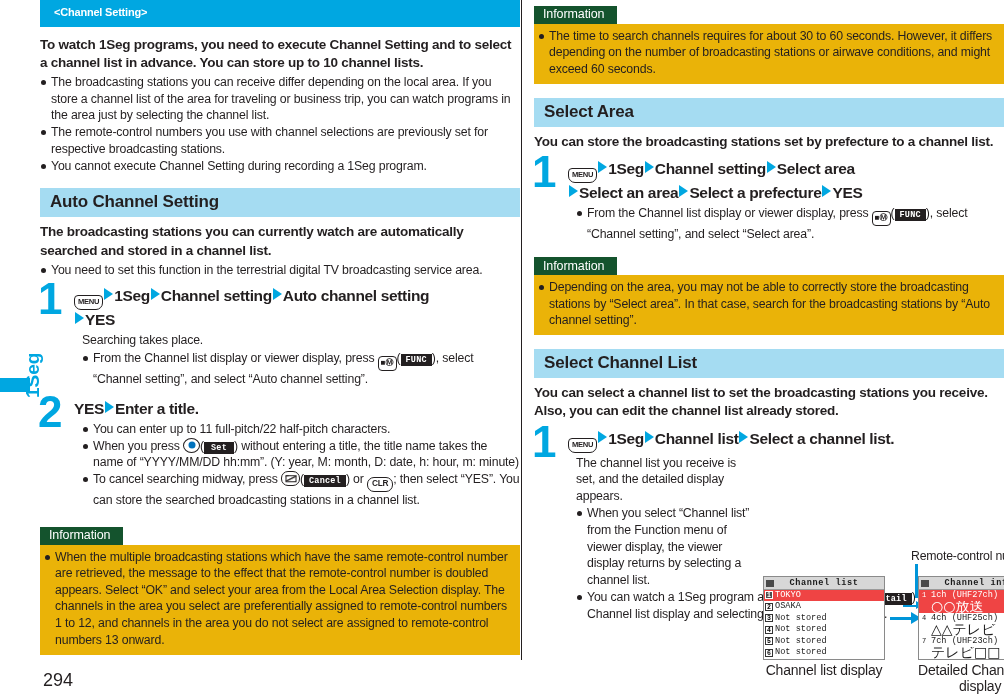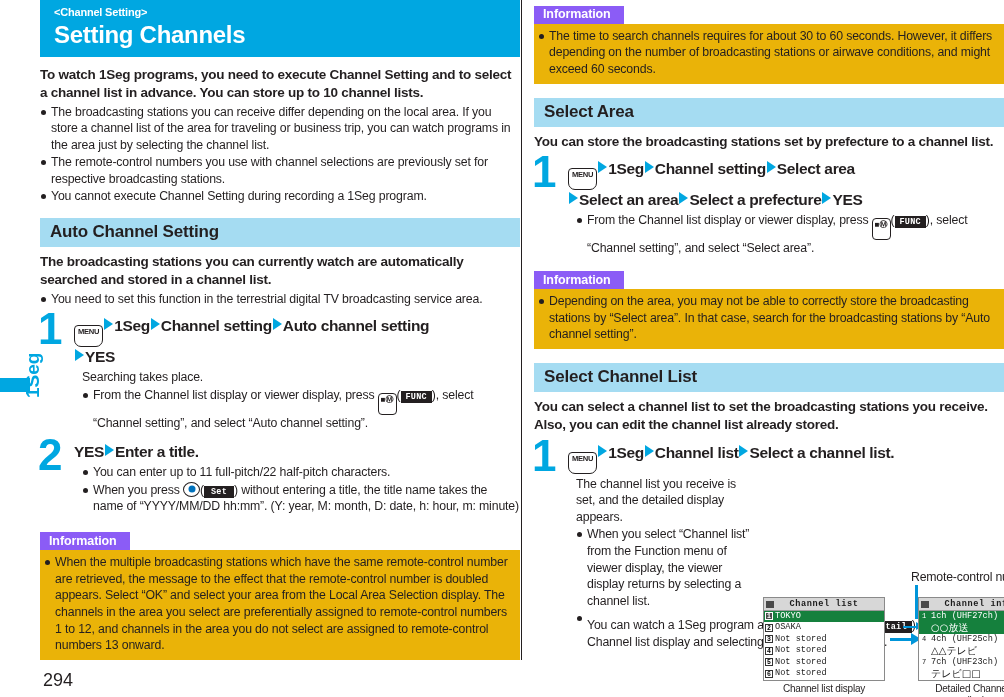--- a/index.html
+++ b/index.html
@@ -160,21 +160,21 @@
     vertical-align: 1px;
   }
 
   
   .key {
     display: inline-block;
     vertical-align: -3px;
     border: 1.6px solid #231f20;
     border-radius: 7px;
     background: #fff;
-    height: 22px;
+    height: 15px;
     line-height: 11px;
     padding: 0 4px;
     font-size: 8.3px;
     font-weight: bold;
     letter-spacing: -0.3px;
     text-align: center;
     white-space: nowrap;
   }
   .key.menu { border-radius: 4px 4px 7px 7px; padding: 0 3px; font-size: 7.6px; }
   .key.round { border-radius: 50%; width: 17px; height: 15px; padding: 0; position: relative; }
@@ -213,24 +213,24 @@
     padding: 1px 5px 1px 5px;
     line-height: 10px;
     min-width: 30px;
     text-align: center;
   }
 
   
   .infobox { margin-top: 12px; }
   .infobox .tag {
     display: inline-block;
-    background: #8b5cf6;
+    background: #14532d;
     color: #ffffff;
     font-size: 12.5px;
-    font-weight: bold;
+    font-weight: normal;
     letter-spacing: -0.1px;
     padding: 1.5px 13px 2.5px 9px;
   }
   .infobox .inner {
     background: #eab308;
     padding: 4px 8px 6px 4px;
   }
   .infobox ul.bul > li { font-size: 12.3px; line-height: 1.35; }
 
   
@@ -275,21 +275,21 @@
   }
   .screen .row {
     height: 11.5px;
     line-height: 11.5px;
     padding-left: 1px;
     white-space: nowrap;
     display: flex;
     align-items: center;
     overflow: hidden;
   }
-  .screen .row.sel { background: #15803d; color: #ffffff; }
+  .screen .row.sel { background: #ef4444; color: #ffffff; }
   .screen .numbox {
     display: inline-block;
     width: 8px; height: 8px;
     border: 1px solid #333;
     font-size: 6.5px;
     line-height: 7px;
     text-align: center;
     margin-right: 2px;
     flex: 0 0 auto;
     background: #fff;
@@ -298,25 +298,25 @@
   }
   .screen .row.sel .numbox { background: #4d4d4d; color: #fff; border-color: #fff; }
   .screen .ico {
     display: inline-block;
     width: 8px;
     font-size: 7px;
     margin-right: 3px;
     flex: 0 0 auto;
     text-align: center;
   }
-  .screen .jp { font-family: "DejaVu Sans", sans-serif; font-size: 10px; }
+  .screen .jp { font-family: "DejaVu Sans", sans-serif; font-size: 14px; }
 
   .caption {
     font-family: "Liberation Sans", sans-serif;
-    font-size: 10px;
+    font-size: 14px;
     color: #231f20;
     text-align: center;
     line-height: 1.2;
     margin-top: 2px;
     letter-spacing: -0.2px;
   }
 
   
   .callout-label {
     position: absolute;
@@ -374,21 +374,20 @@
 
   <div id="thumb-tab">
     <div class="tab-bar"></div>
     <div class="tab-label">1Seg</div>
   </div>
 
   <div class="col" id="col-left">
 
     <div class="title-banner">
       <div class="sub">&lt;Channel Setting&gt;</div>
-      <div class="main">Setting Channels</div>
     </div>
 
     <p class="lead">To watch 1Seg programs, you need to execute Channel Setting and to select a channel list in advance. You can store up to 10 channel lists.</p>
     <ul class="bul">
       <li>The broadcasting stations you can receive differ depending on the local area. If you store a channel list of the area for traveling or business trip, you can watch programs in the area just by selecting the channel list.</li>
       <li>The remote-control numbers you use with channel selections are previously set for respective broadcasting stations.</li>
       <li>You cannot execute Channel Setting during recording a 1Seg program.</li>
     </ul>
 
     <div class="section-header">Auto Channel Setting</div>
@@ -417,20 +416,24 @@
       <div class="num">2</div>
       <div class="headline">
         <span>YES</span><span class="arr"></span><span>Enter a title.</span>
       </div>
       <div class="body">
         <ul class="bul">
           <li>You can enter up to 11 full-pitch/22 half-pitch characters.</li>
           <li><span>When you press</span>
             <span class="key round"><span class="dot"></span></span>(<span class="sk">Set</span><span>) without entering a title, the title name takes the name of “YYYY/MM/DD hh:mm”. (Y: year, M: month, D: date, h: hour, m: minute)</span>
           </li>
+          <li><span>To cancel searching midway, press</span>
+            <span class="key mail"><span class="env"></span></span>(<span class="sk">Cancel</span><span>) or</span>
+            <span class="key">CLR</span><span>; then select “YES”. You can store the searched broadcasting stations in a channel list.</span>
+          </li>
         </ul>
       </div>
     </div>
 
     <div class="infobox" style="margin-top:16px;">
       <div class="tag">Information</div>
       <div class="inner">
         <ul class="bul">
           <li>When the multiple broadcasting stations which have the same remote-control number are retrieved, the message to the effect that the remote-control number is doubled appears. Select “OK” and select your area from the Local Area Selection display. The channels in the area you select are preferentially assigned to remote-control numbers 1 to 12, and channels in the area you do not select are assigned to remote-control numbers 13 onward.</li>
         </ul>

